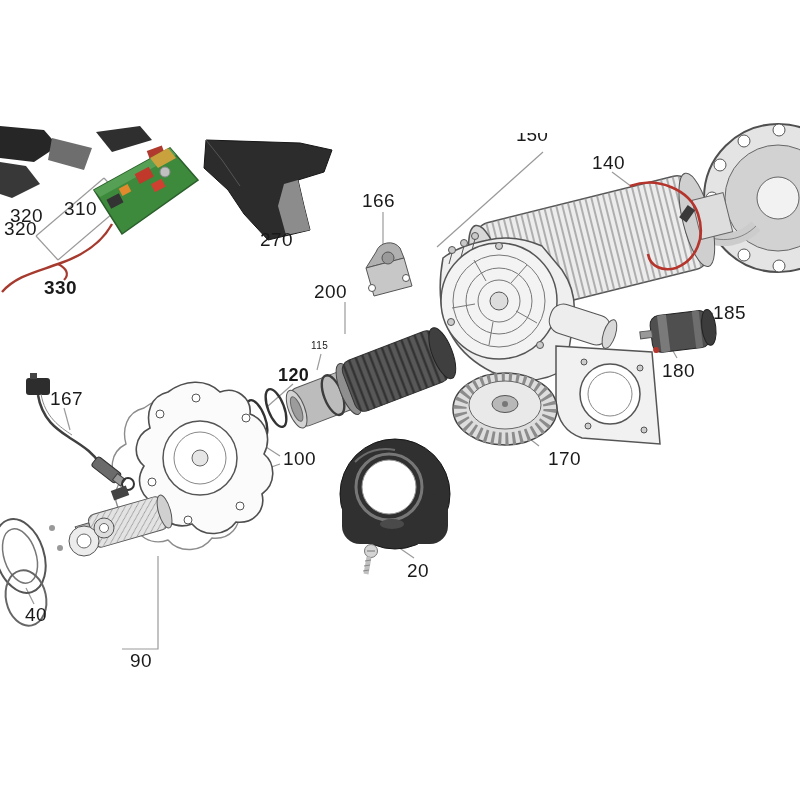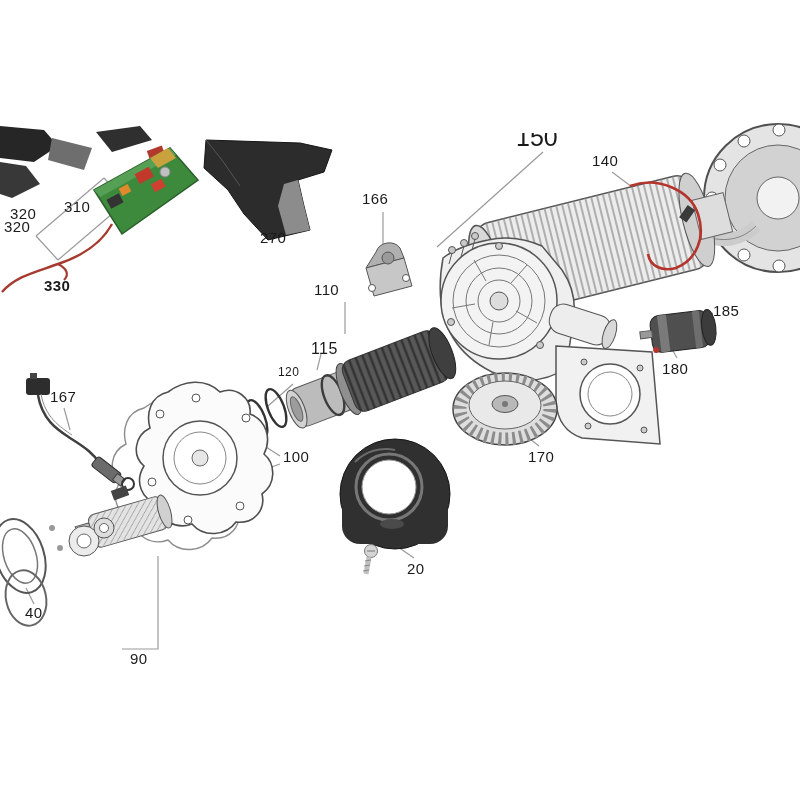--- a/index.html
+++ b/index.html
@@ -1,24 +1,24 @@
 <!DOCTYPE html>
 <html><head>
 <meta charset="utf-8">
 <style>
   html,body{margin:0;padding:0;background:#fff;}
   .stage{position:relative;width:800px;height:800px;background:#ffffff;overflow:hidden;
          font-family:"Liberation Sans",sans-serif;}
   .stage svg{position:absolute;left:0;top:0;}
-  .lbl{position:absolute;color:#1a1a1a;font-size:15px;line-height:1;letter-spacing:.4px;white-space:nowrap;}
-  .lbl.small{font-size:16px;}
-  .lbl.mid{font-size:12px;}
+  .lbl{position:absolute;color:#1a1a1a;font-size:19px;line-height:1;letter-spacing:.4px;white-space:nowrap;}
+  .lbl.small{font-size:10px;}
+  .lbl.mid{font-size:18px;font-weight:bold;}
   .lbl.bold{font-weight:bold;}
   .clipwrap{position:absolute;height:13px;overflow:hidden;}
-  .clipwrap .lbl-inner{display:block;margin-top:-8px;font-size:25px;color:#1a1a1a;line-height:1;}
+  .clipwrap .lbl-inner{display:block;margin-top:-8px;font-size:19px;color:#1a1a1a;line-height:1;}
 </style>
 </head>
 <body>
 
 <div class="stage">
 
 <svg width="800" height="800" viewBox="0 0 800 800">
   <defs>
     <pattern id="fins" width="6" height="12" patternUnits="userSpaceOnUse">
       <line x1="3" y1="0" x2="3" y2="12" stroke="#8d8d8d" stroke-width="1.3"></line>
@@ -262,29 +262,29 @@
     </g>
   </g>
 </svg>
 
 <div class="lbl" style="left:10px;top:206px">320</div>
 <div class="lbl" style="left:64px;top:199px">310</div>
 <div class="lbl" style="left:4px;top:219px">320</div>
 <div class="lbl bold" style="left:44px;top:278px">330</div>
 <div class="lbl" style="left:260px;top:230px">270</div>
 <div class="lbl" style="left:362px;top:191px">166</div>
-<div class="lbl" style="left:314px;top:282px">110</div>
+<div class="lbl" style="left:314px;top:282px">200</div>
 <div class="lbl small" style="left:311px;top:341px">115</div>
 <div class="lbl mid" style="left:278px;top:366px">120</div>
 <div class="lbl" style="left:283px;top:449px">100</div>
 <div class="lbl" style="left:50px;top:389px">167</div>
 <div class="clipwrap" style="left:516px;top:133px;width:44px">
   <span class="lbl-inner">150</span>
 </div>
 <div class="lbl" style="left:592px;top:153px">140</div>
 <div class="lbl" style="left:713px;top:303px">185</div>
 <div class="lbl" style="left:662px;top:361px">180</div>
-<div class="lbl" style="left:528px;top:449px">170</div>
+<div class="lbl" style="left:548px;top:449px">170</div>
 <div class="lbl" style="left:407px;top:561px">20</div>
 <div class="lbl" style="left:25px;top:605px">40</div>
 <div class="lbl" style="left:130px;top:651px">90</div>
 
 </div>
 
 </body></html>

